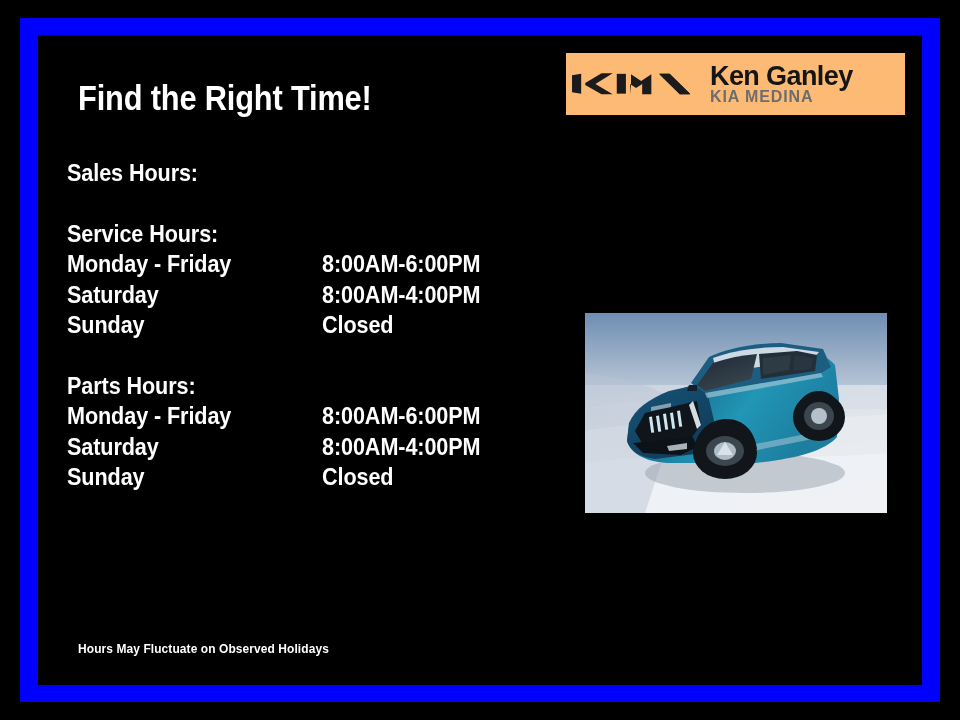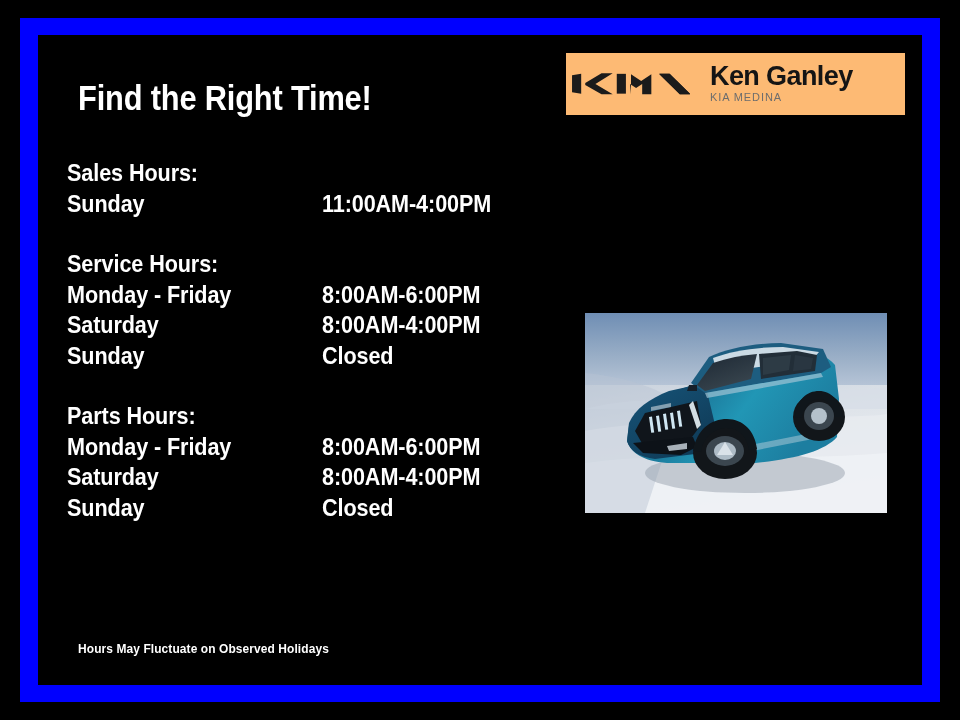--- a/index.html
+++ b/index.html
@@ -153,22 +153,22 @@
     font-weight: bold;
     font-size: 27px;
     line-height: 28px;
     letter-spacing: -0.6px;
     white-space: nowrap;
   }
   #dealer-sub {
     display: block;
     color: #6d6d6d;
     font-family: "Liberation Sans", sans-serif;
-    font-weight: normal;
-    font-size: 11px;
+    font-weight: bold;
+    font-size: 16px;
     line-height: 14px;
     letter-spacing: 0.9px;
     white-space: nowrap;
   }
 
   
   #vehicle-photo {
     position: absolute;
     left: 585px;
     top: 313px;
@@ -210,23 +210,20 @@
     <span id="dealer-names">
       <span id="dealer-name">Ken Ganley</span>
       <span id="dealer-sub">KIA MEDINA</span>
     </span>
   </div>
 
   <div id="hours-block">
 
     <div class="hours-section">
       <span class="section-heading">Sales Hours:</span>
-      <span class="hours-row">
-        <span class="row-day">Sunday</span><span class="row-time">11:00AM-4:00PM</span>
-      </span>
     </div>
 
     <div class="hours-section">
       <span class="section-heading">Service Hours:</span>
       <span class="hours-row">
         <span class="row-day">Monday - Friday</span><span class="row-time">8:00AM-6:00PM</span>
       </span>
       <span class="hours-row">
         <span class="row-day">Saturday</span><span class="row-time">8:00AM-4:00PM</span>
       </span>

